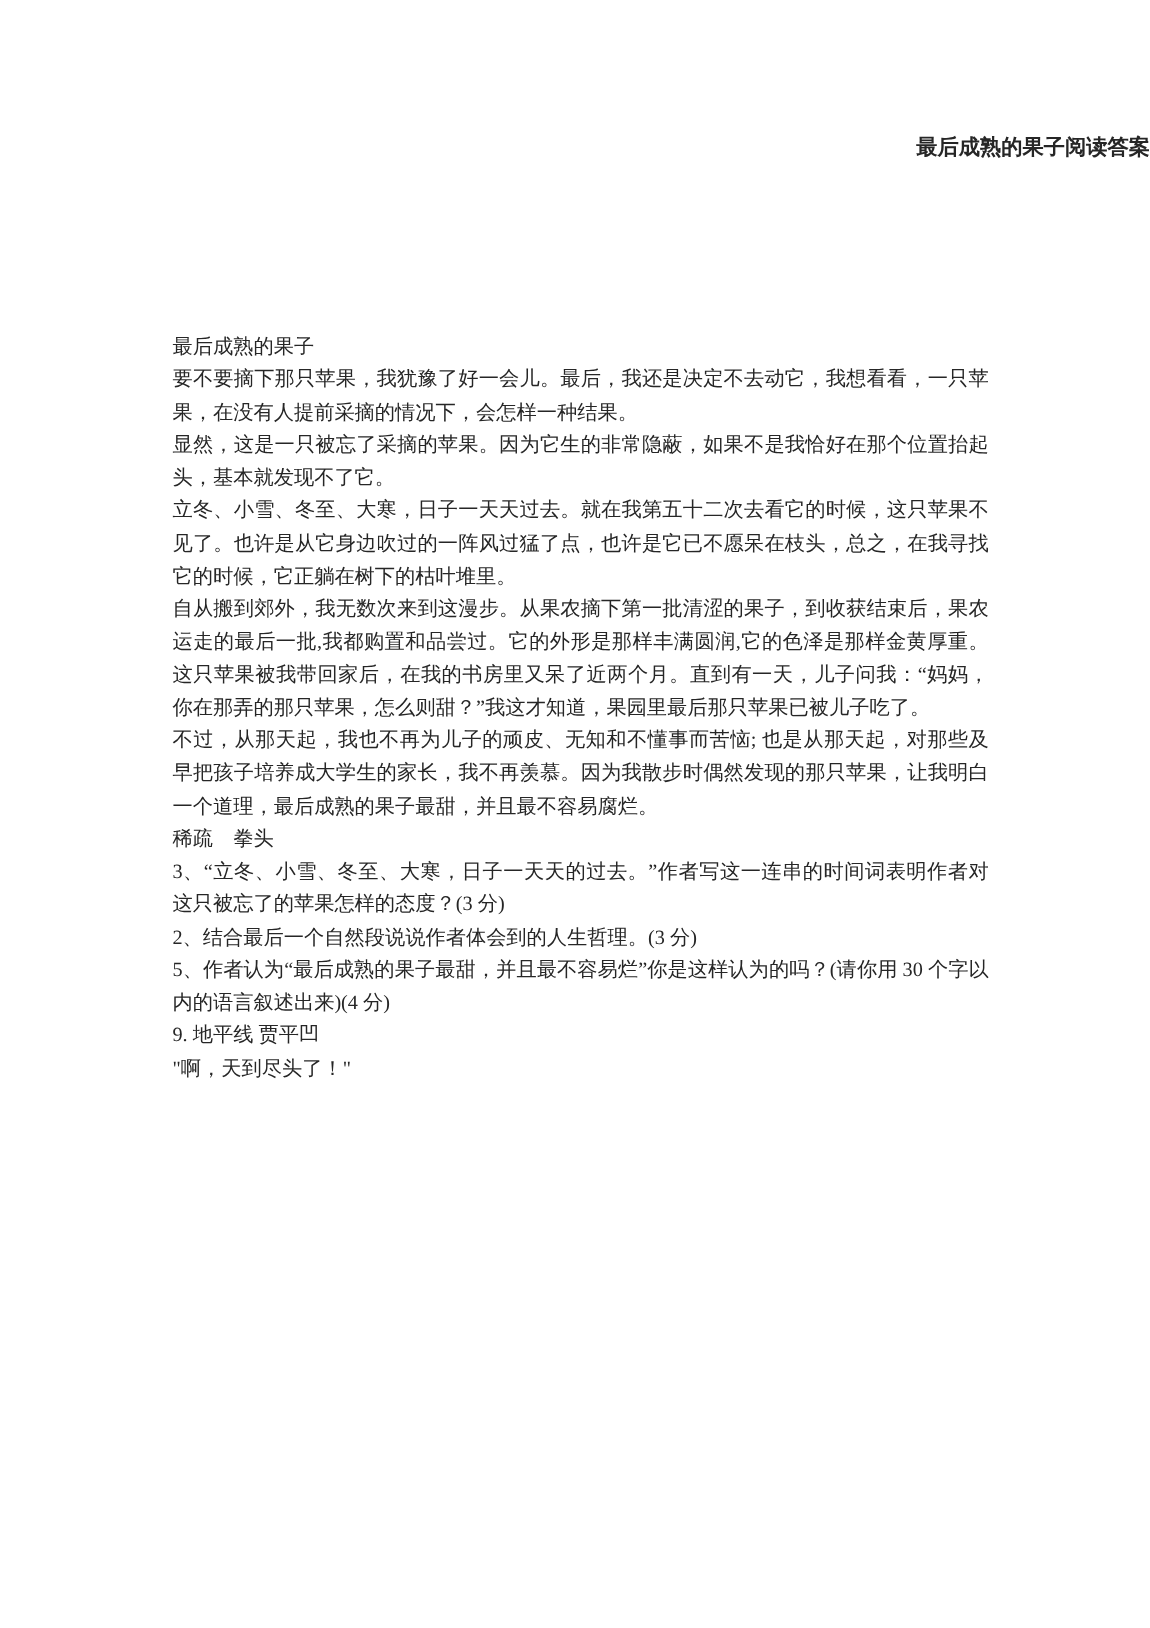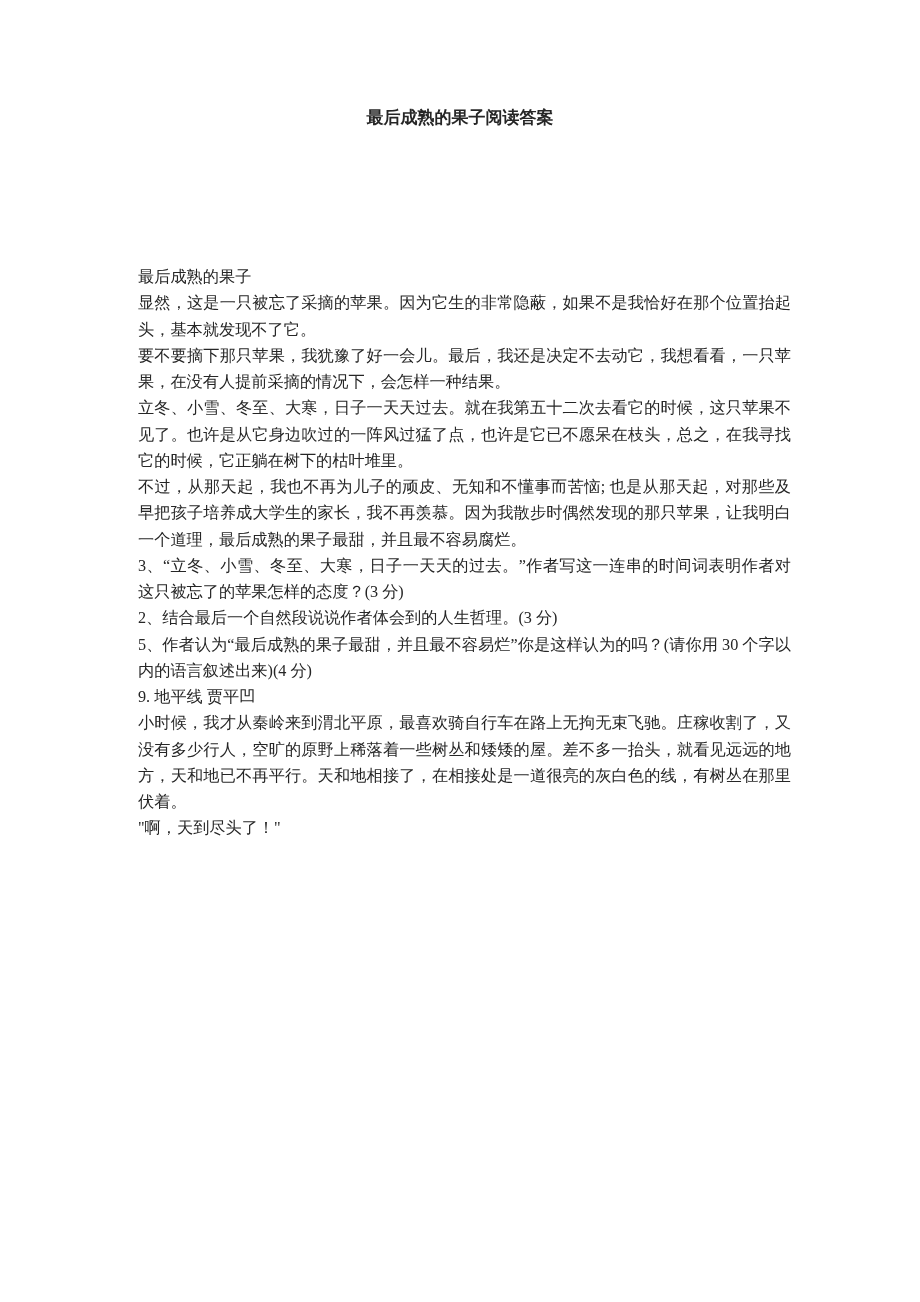--- a/index.html
+++ b/index.html
@@ -15,21 +15,21 @@
     overflow: hidden;
     font-family: "Liberation Serif", "DejaVu Serif", serif;
     color: #262626;
   }
   .doc-title {
     position: absolute;
     top: 106px;
     left: 0;
     width: 920px;
     margin: 0;
-    text-align: center;
+    text-align: right;
     font-size: 17px;
     font-weight: bold;
     line-height: 24px;
     color: #262626;
   }
   .doc-body {
     position: absolute;
     top: 264px;
     left: 138px;
     width: 653px;
@@ -47,25 +47,26 @@
 </style>
 </head>
 <body>
 
 <div class="page">
 
   <h1 class="doc-title">最后成熟的果子阅读答案</h1>
 
   <div class="doc-body">
     <p class="para">最后成熟的果子</p>
+    <p class="para">要不要摘下那只苹果，我犹豫了好一会儿。最后，我还是决定不去动它，我想看看，一只苹果，在没有人提前采摘的情况下，会怎样一种结果。</p>
     <p class="para">显然，这是一只被忘了采摘的苹果。因为它生的非常隐蔽，如果不是我恰好在那个位置抬起头，基本就发现不了它。</p>
-    <p class="para">要不要摘下那只苹果，我犹豫了好一会儿。最后，我还是决定不去动它，我想看看，一只苹果，在没有人提前采摘的情况下，会怎样一种结果。</p>
     <p class="para">立冬、小雪、冬至、大寒，日子一天天过去。就在我第五十二次去看它的时候，这只苹果不见了。也许是从它身边吹过的一阵风过猛了点，也许是它已不愿呆在枝头，总之，在我寻找它的时候，它正躺在树下的枯叶堆里。</p>
+    <p class="para">自从搬到郊外，我无数次来到这漫步。从果农摘下第一批清涩的果子，到收获结束后，果农运走的最后一批,我都购置和品尝过。它的外形是那样丰满圆润,它的色泽是那样金黄厚重。这只苹果被我带回家后，在我的书房里又呆了近两个月。直到有一天，儿子问我：“妈妈，你在那弄的那只苹果，怎么则甜？”我这才知道，果园里最后那只苹果已被儿子吃了。</p>
     <p class="para">不过，从那天起，我也不再为儿子的顽皮、无知和不懂事而苦恼; 也是从那天起，对那些及早把孩子培养成大学生的家长，我不再羡慕。因为我散步时偶然发现的那只苹果，让我明白一个道理，最后成熟的果子最甜，并且最不容易腐烂。</p>
+    <p class="para">稀疏　拳头</p>
     <p class="para">3、“立冬、小雪、冬至、大寒，日子一天天的过去。”作者写这一连串的时间词表明作者对这只被忘了的苹果怎样的态度？(3 分)</p>
     <p class="para">2、结合最后一个自然段说说作者体会到的人生哲理。(3 分)</p>
     <p class="para">5、作者认为“最后成熟的果子最甜，并且最不容易烂”你是这样认为的吗？(请你用 30 个字以内的语言叙述出来)(4 分)</p>
     <p class="para">9. 地平线 贾平凹</p>
-    <p class="para">小时候，我才从秦岭来到渭北平原，最喜欢骑自行车在路上无拘无束飞驰。庄稼收割了，又没有多少行人，空旷的原野上稀落着一些树丛和矮矮的屋。差不多一抬头，就看见远远的地方，天和地已不再平行。天和地相接了，在相接处是一道很亮的灰白色的线，有树丛在那里伏着。</p>
     <p class="para">"啊，天到尽头了！"</p>
   </div>
 
 </div>
 
 </body></html>

